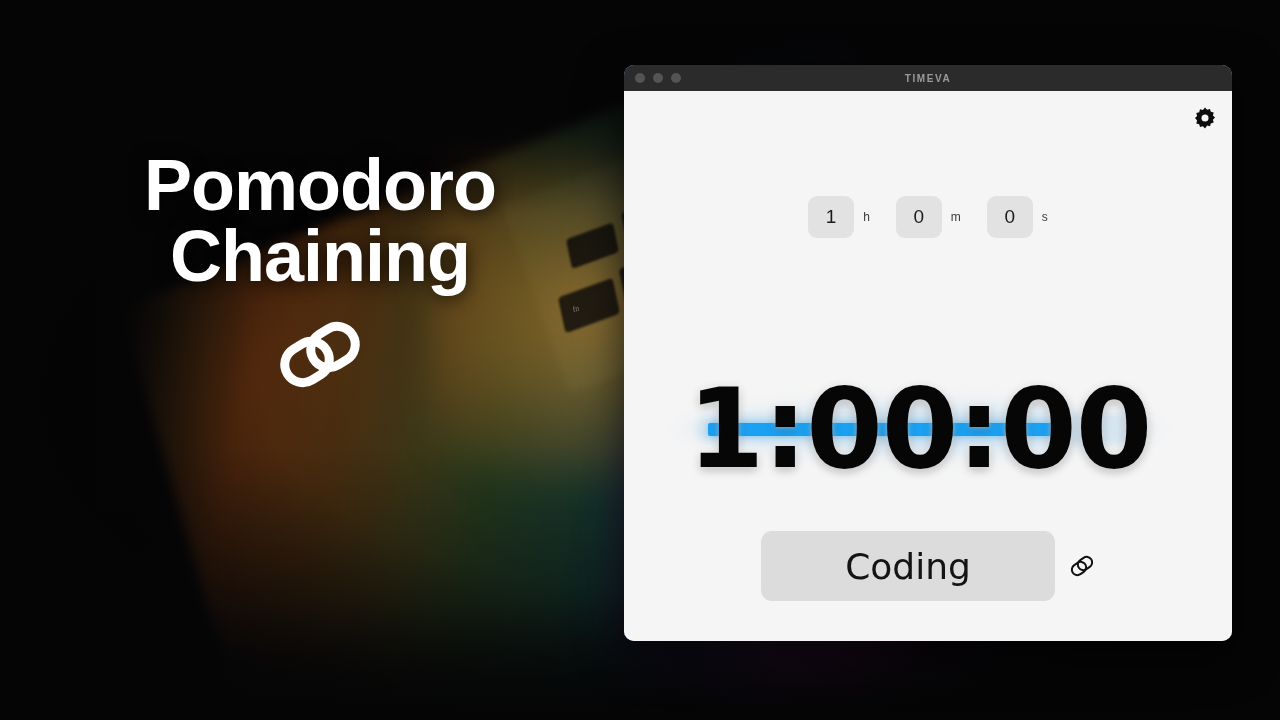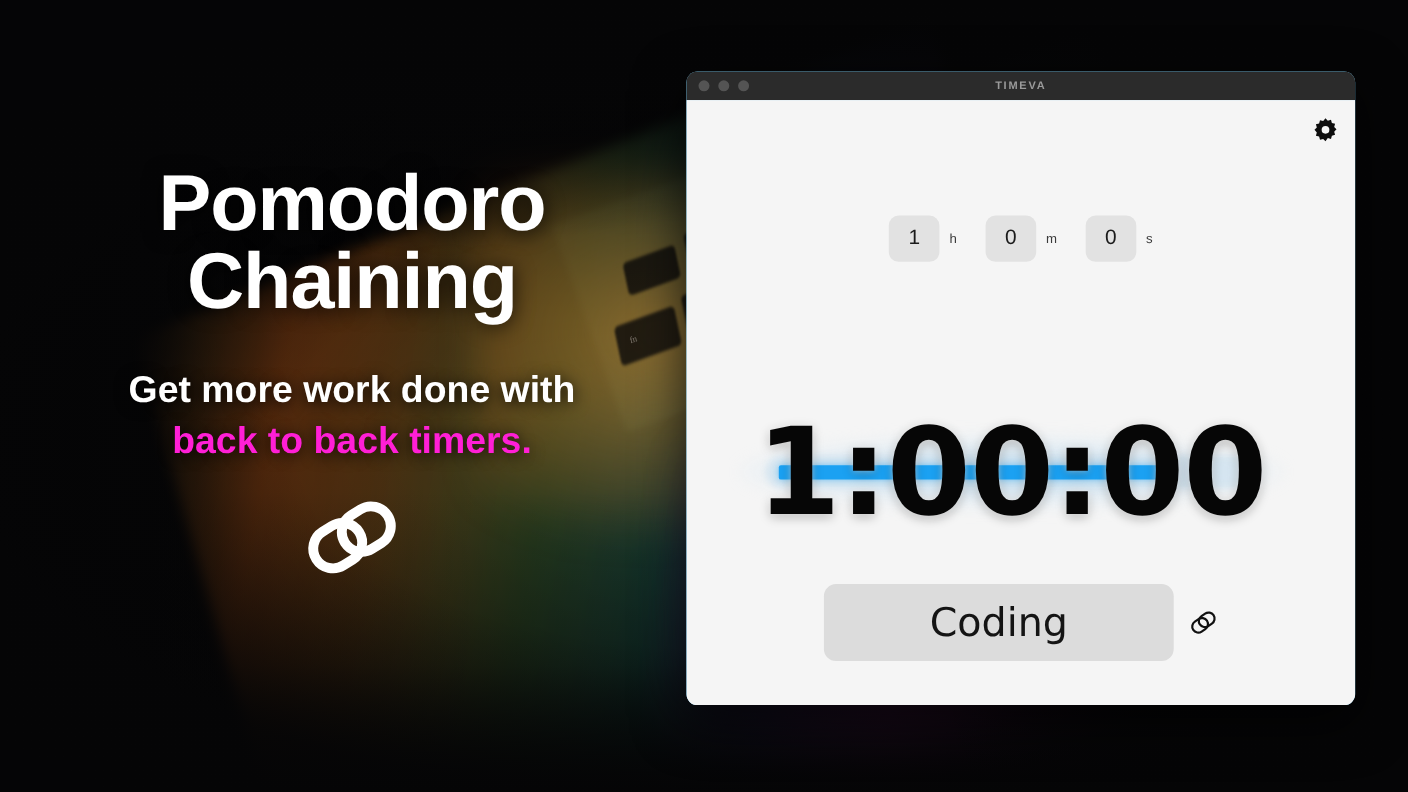--- a/index.html
+++ b/index.html
@@ -262,21 +262,21 @@
   
   .task-row {
     position: absolute;
     left: 0; right: 0; top: 440px;
     display: flex;
     align-items: center;
     justify-content: center;
     gap: 14px;
   }
   .task-name {
-    width: 318px; height: 70px;
+    width: 294px; height: 70px;
     background: #dcdcdc;
     border: none;
     border-radius: 11px;
     text-align: center;
     font-family: "DejaVu Sans", sans-serif;
     font-size: 36px;
     color: #141414;
     outline: none;
   }
   .task-link-icon { cursor: pointer; display: flex; }
@@ -309,24 +309,20 @@
       <span class="keycap-label" style="left:12px;top:42px;">fn</span>
       <span class="keycap-label" style="left:250px;top:-28px;">command</span>
     </div>
 
     <div class="vignette"></div>
     <div class="right-dim"></div>
   </div>
 
   <div class="promo">
     <div class="promo-title">Pomodoro Chaining</div>
-    <div class="promo-sub">
-      <span class="l1">Get more work done with</span>
-      <span class="l2">back to back timers.</span>
-    </div>
     <div class="promo-logo">
       <svg width="88" height="74" viewBox="0 0 88 74">
         <g fill="none" stroke="#ffffff" stroke-width="9" stroke-linejoin="round">
           <rect x="8" y="26" width="46" height="36" rx="18" transform="rotate(-32 31 44)"></rect>
           <rect x="34" y="11" width="46" height="36" rx="18" transform="rotate(-32 57 29)"></rect>
         </g>
       </svg>
     </div>
   </div>
 

